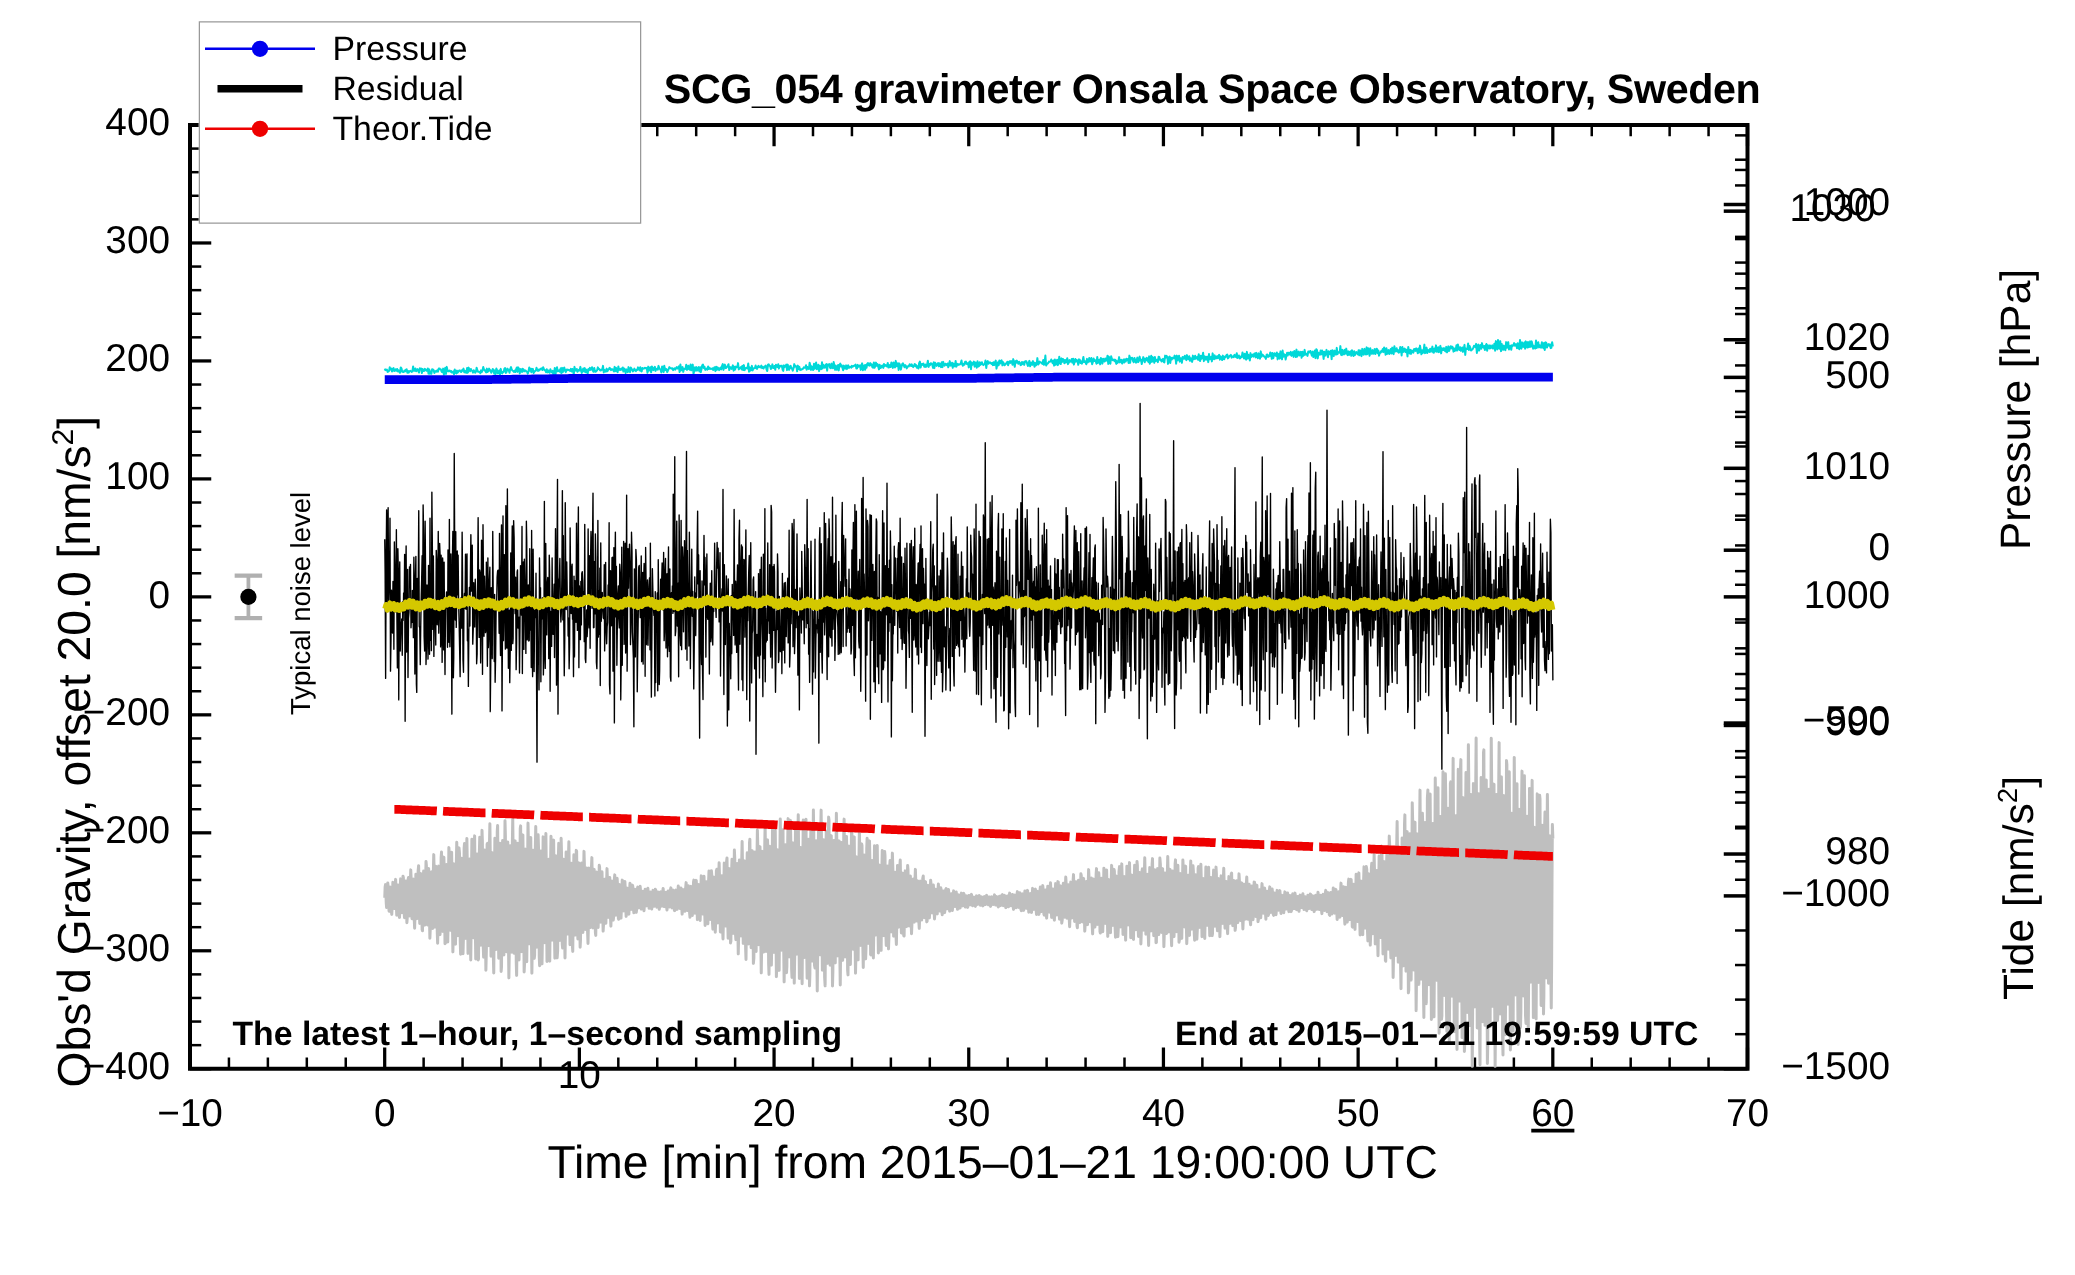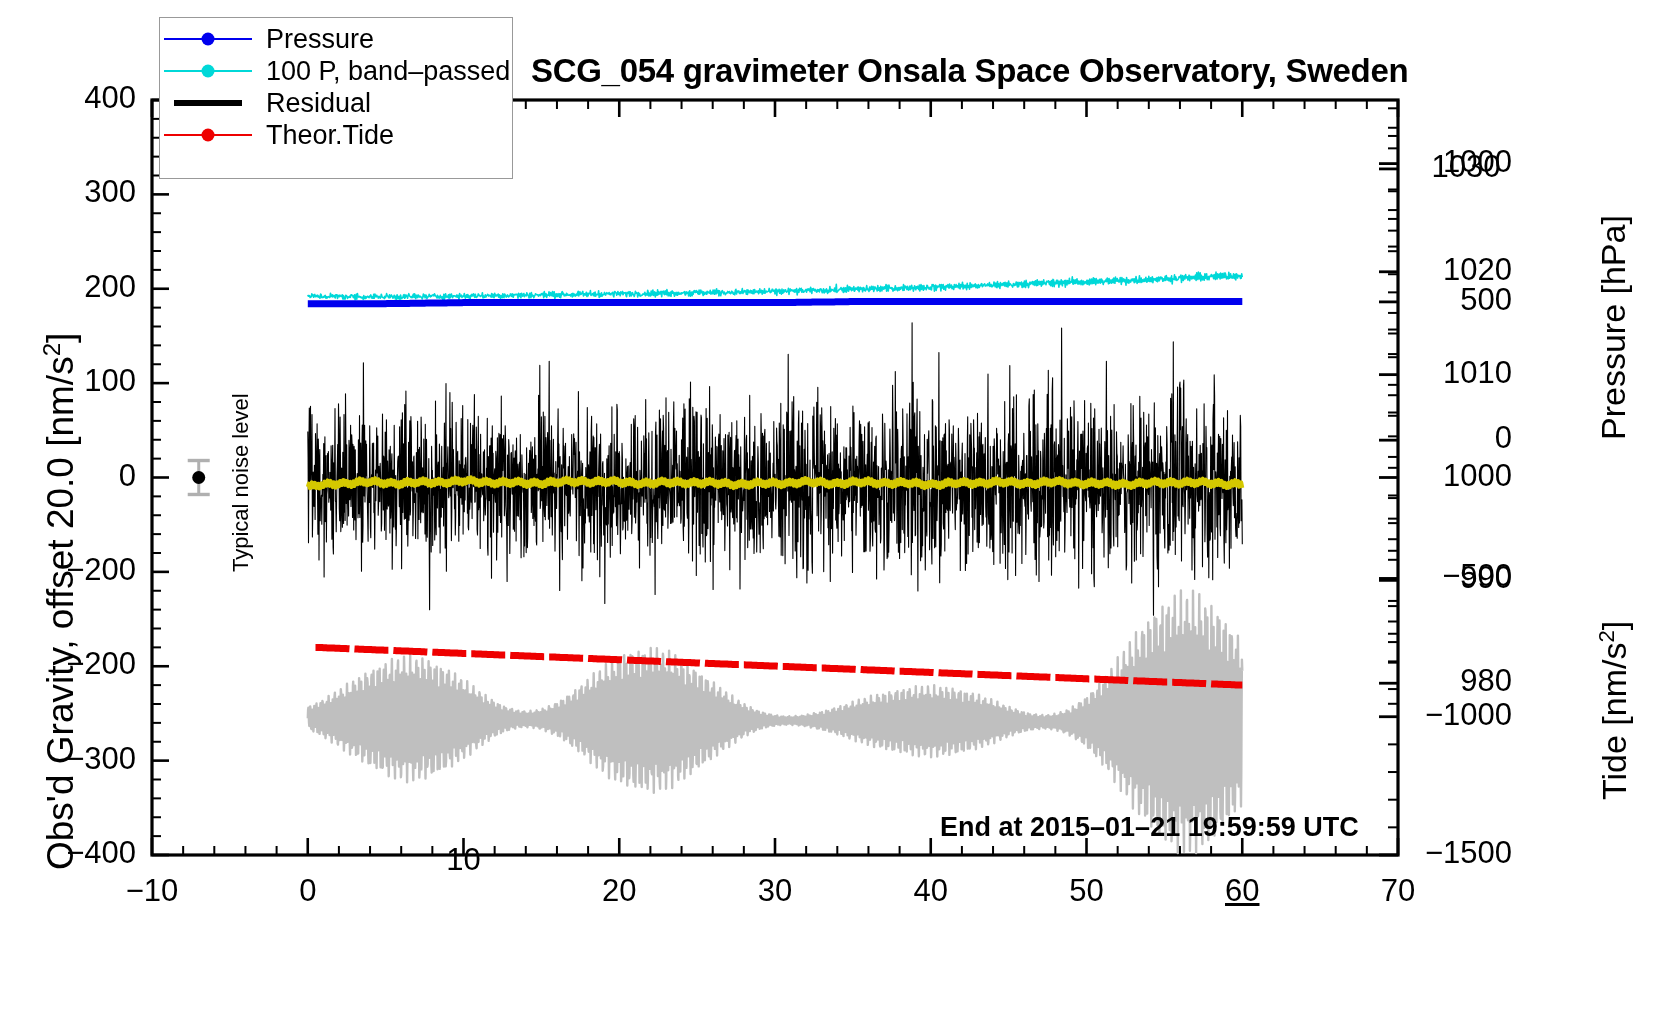--- a/index.html
+++ b/index.html
@@ -232,27 +232,20 @@
   <div class="legend-box" style="left:159px;top:17px;width:352px;height:155px;padding:5px 0 0 0;">
     <div class="legend-row">
       <span class="legend-key">
         <span class="ln" style="border-top:2.4px solid #0000ee;"></span>
         <span class="dot" style="background:#0000ee;"></span>
       </span>
       <span class="legend-text">Pressure</span>
     </div>
     <div class="legend-row">
       <span class="legend-key">
-        <span class="ln" style="border-top:2.4px solid #00d8d8;"></span>
-        <span class="dot" style="background:#00d8d8;"></span>
-      </span>
-      <span class="legend-text">100 P, band–passed</span>
-    </div>
-    <div class="legend-row">
-      <span class="legend-key">
         <span class="ln" style="border-top:6px solid #000000;left:14px;right:14px;"></span>
       </span>
       <span class="legend-text">Residual</span>
     </div>
     <div class="legend-row">
       <span class="legend-key">
         <span class="ln" style="border-top:2.4px solid #ee0000;"></span>
         <span class="dot" style="background:#ee0000;"></span>
       </span>
       <span class="legend-text">Theor.Tide</span>
@@ -264,25 +257,31 @@
   </div>
 
   <div class="lbl axis-title rot-right" style="left:1594px;top:440px;">
     <span>Pressure [hPa]</span>
   </div>
 
   <div class="lbl axis-title rot-right" style="left:1594px;top:800px;">
     <span>Tide [nm/s<sup>2</sup>]</span>
   </div>
 
+  <div class="lbl big-axis-title" style="left:438px;top:909px;">
+    <span>Time [min] from 2015–01–21 19:00:00 UTC</span>
+  </div>
 
   <div class="lbl noise-lbl rot-left" style="left:228px;top:572px;">
     <span>Typical noise level</span>
   </div>
 
+  <div class="lbl annot" style="left:186px;top:812px;">
+    <span>The latest 1–hour, 1–second sampling</span>
+  </div>
 
   <div class="lbl annot" style="left:940px;top:812px;">
     <span>End at 2015–01–21 19:59:59 UTC</span>
   </div>
 
   <div id="xticklabels">
       <div class="lbl tick-lbl" style="left: 152px; top: 873px; transform: translateX(-50%);">−10</div>
       <div class="lbl tick-lbl" style="left: 307.75px; top: 873px; transform: translateX(-50%);">0</div>
       <div class="lbl tick-lbl" style="left: 463.5px; top: 842px; transform: translateX(-50%);">10</div>
       <div class="lbl tick-lbl" style="left: 619.25px; top: 873px; transform: translateX(-50%);">20</div>

